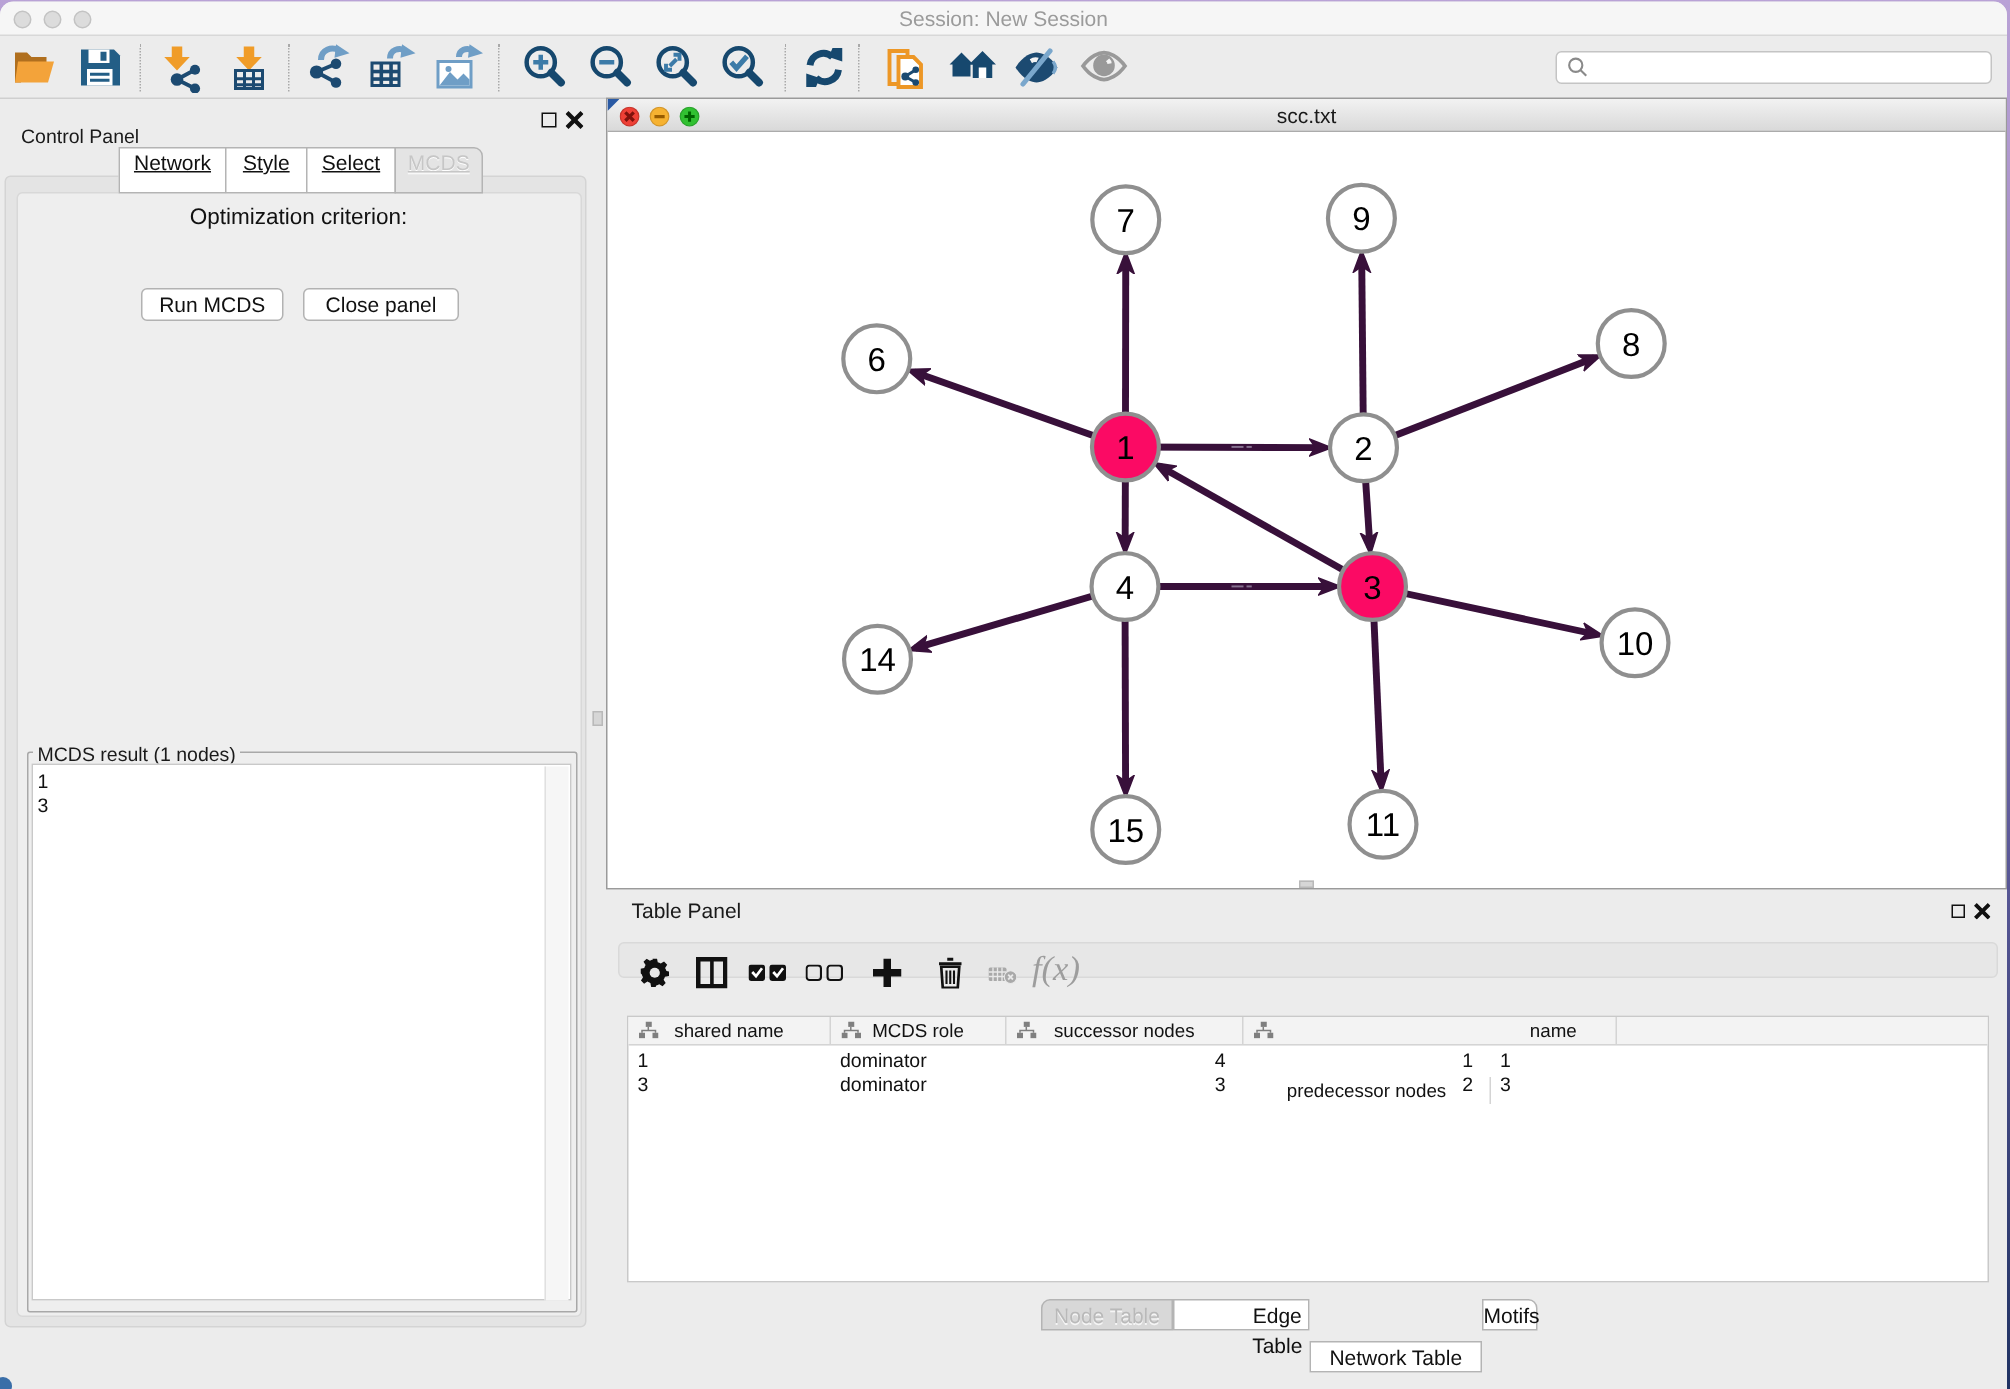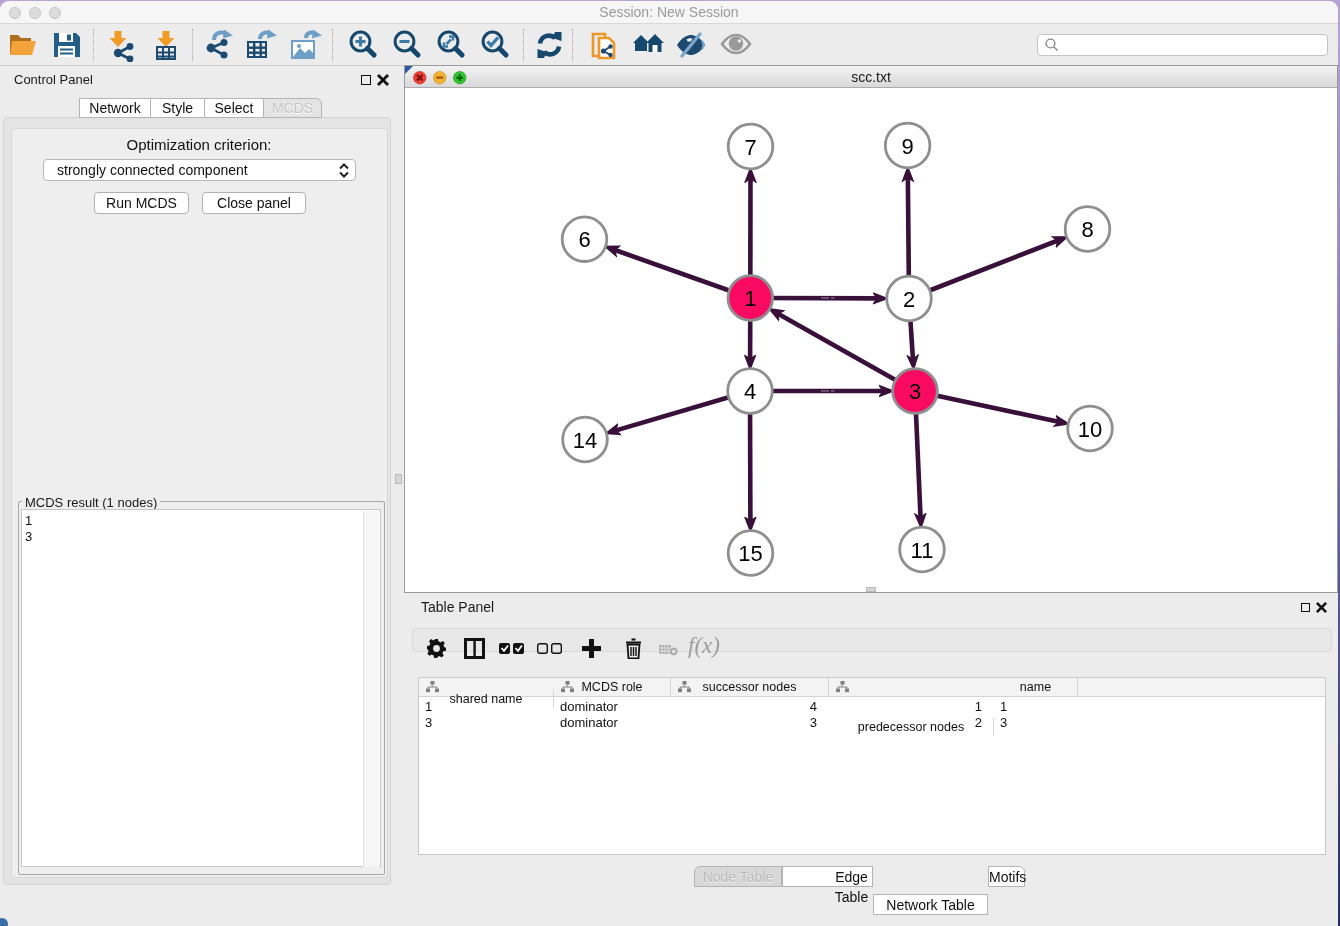--- a/index.html
+++ b/index.html
@@ -8,22 +8,22 @@
 #win{position:absolute;left:0;top:1px;right:2px;bottom:0;background:#ececec;border-radius:9px 9px 0 0;overflow:hidden;}
 #titlebar{position:absolute;left:0;top:0;width:100%;height:22px;background:#f6f6f6;border-bottom:1px solid #d8d8d8;}
 .tl{position:absolute;top:6px;width:12px;height:12px;border-radius:50%;background:#dcdcdc;border:1px solid #c3c3c3;box-sizing:border-box;}
 #wtitle{position:absolute;top:3px;left:0;width:100%;text-align:center;font-size:14px;color:#9b9b9b;}
 #toolbar{position:absolute;left:0;top:23px;width:100%;height:41px;background:#ececec;border-bottom:1px solid #cfcfcf;}
 .tsep{position:absolute;top:5px;height:32px;width:0;border-left:1px dotted #a9a9a9;}
 .ticon{position:absolute;top:5px;}
 #searchbox{position:absolute;left:1037px;top:10px;width:289px;height:20px;background:#fff;border:1px solid #c4c4c4;border-radius:4px;}
 #statusbar{position:absolute;left:0;bottom:0;width:100%;height:35px;background:#ececec;border-top:1px solid #bfbfbf;}
 
-#cp-title{position:absolute;left:14px;top:71px;font-size:13px;color:#1a1a1a;}
-.tab{position:absolute;top:97px;height:20px;box-sizing:border-box;border:1px solid #b4b4b4;background:#fff;font-size:14px;color:#111;text-align:center;line-height:19px;}
+#cp-title{position:absolute;left:14px;top:82px;font-size:13px;color:#1a1a1a;}
+.tab{position:absolute;top:97px;height:31px;box-sizing:border-box;border:1px solid #b4b4b4;background:#fff;font-size:14px;color:#111;text-align:center;line-height:19px;text-decoration:underline;}
 #cp-panel{position:absolute;left:3px;top:116px;width:388px;height:768px;background:#e4e4e4;border:1px solid #d4d4d4;border-radius:4px;box-sizing:border-box;}
 #cp-inner{position:absolute;left:11px;top:127px;width:377px;height:750px;background:#eeeeee;border:1px solid #d8d8d8;border-radius:4px;box-sizing:border-box;}
 #opt-label{position:absolute;left:9px;top:135px;width:380px;text-align:center;font-size:15px;color:#111;}
 #opt-select{position:absolute;left:43px;top:158px;width:313px;height:22px;background:#fff;border:1px solid #b6b6b6;border-radius:4px;box-sizing:border-box;font-size:14px;color:#111;line-height:20px;padding-left:13px;}
 .btn{position:absolute;top:191px;height:22px;background:#fff;border:1px solid #b2b2b2;border-radius:4px;box-sizing:border-box;font-size:14px;color:#111;text-align:center;line-height:20px;}
 #mcds-group{position:absolute;left:18px;top:500px;width:367px;height:374px;border:1px solid #a8a8a8;border-radius:2px;box-sizing:border-box;}
 #mcds-label{position:absolute;left:22px;top:494px;background:#eeeeee;padding:0 3px;font-size:13px;color:#1a1a1a;}
 #mcds-text{position:absolute;left:21px;top:508px;width:360px;height:358px;background:#fff;border:1px solid #c9c9c9;box-sizing:border-box;font-size:13px;color:#111;}
 #mcds-scroll{position:absolute;right:1px;top:1px;width:15px;height:356px;background:#f6f6f6;border-left:1px solid #e0e0e0;}
 
@@ -194,25 +194,20 @@
   <svg style="position:absolute;left:377px;top:73px;" width="12" height="12" viewBox="0 0 12 12">
       <path d="M2 0 L6 4 L10 0 L12 2 L8 6 L12 10 L10 12 L6 8 L2 12 L0 10 L4 6 L0 2 z" fill="#111"></path>
     </svg>
   <div id="cp-panel"></div>
   <div id="cp-inner"></div>
   <div class="tab" style="left:79px;width:72px;">Network</div>
   <div class="tab" style="left:150px;width:55px;">Style</div>
   <div class="tab" style="left:204px;width:60px;">Select</div>
   <div class="tab" style="left:263px;width:59px;background:#e4e4e4;color:#c6c6c6;text-shadow:0 1px 0 #fff;border-radius:0 6px 0 0;">MCDS</div>
   <div id="opt-label">Optimization criterion:</div>
-  <div id="opt-select">strongly connected component
-    <svg style="position:absolute;right:5px;top:3px;" width="12" height="15" viewBox="0 0 12 15">
-      <path d="M2 5.5 L6 1.5 L10 5.5" fill="none" stroke="#222" stroke-width="2"></path>
-      <path d="M2 9.5 L6 13.5 L10 9.5" fill="none" stroke="#222" stroke-width="2"></path>
-    </svg></div>
   <div class="btn" style="left:94px;width:95px;">Run MCDS</div>
   <div class="btn" style="left:202px;width:104px;">Close panel</div>
   <div id="mcds-group"></div>
   <div id="mcds-label">MCDS result (1 nodes)</div>
   <div id="mcds-text">
       <div style="padding:3px 0 0 3px;line-height:16px;">1<br>3</div>
       <div id="mcds-scroll"></div>
     </div>
 
   <div id="net-frame">
@@ -326,21 +321,21 @@
     <svg style="position:absolute;left:246px;top:15px;" width="19" height="12" viewBox="0 0 19 12">
       <rect x="0" y="1" width="12" height="9" rx="1.2" fill="#a9a9a9"></rect>
       <path d="M0 4 h12 M0 7 h12 M3 1 v9 M6 1 v9 M9 1 v9" stroke="#e9e9e9" stroke-width="0.9"></path>
       <circle cx="14.7" cy="7.4" r="4.2" fill="#a9a9a9" stroke="#e9e9e9" stroke-width="0.7"></circle>
       <path d="M13.1 5.8 l3.2 3.2 M16.3 5.8 l-3.2 3.2" stroke="#e9e9e9" stroke-width="1.2"></path>
     </svg>
     <div style="position:absolute;left:275px;top:4px;font-family:'Liberation Serif',serif;font-style:italic;font-size:23px;color:#9d9d9d;">f(x)</div>
   </div>
   <div id="tp-table">
     <div id="tp-thead">
-      <div class="th" style="left:0;width:135px;margin-top:12px;">shared name</div>
+      <div class="th" style="left:0;width:135px;">shared name</div>
       <div class="th" style="left:135px;width:117px;">MCDS role</div>
       <div class="th" style="left:252px;width:158px;">successor nodes</div>
       <div class="th" style="left:410px;width:165px;margin-top:40px;">predecessor nodes</div>
       <div class="th" style="left:575px;width:84px;">name</div>
     </div>
     <svg class="treeic" style="left:7px;" width="13" height="12" viewBox="0 0 13 12">
         <g fill="#7f7f7f">
           <rect x="4.5" y="0" width="4" height="3.6"></rect>
           <rect x="0" y="7.5" width="4" height="3.6"></rect>
           <rect x="9" y="7.5" width="4" height="3.6"></rect>

